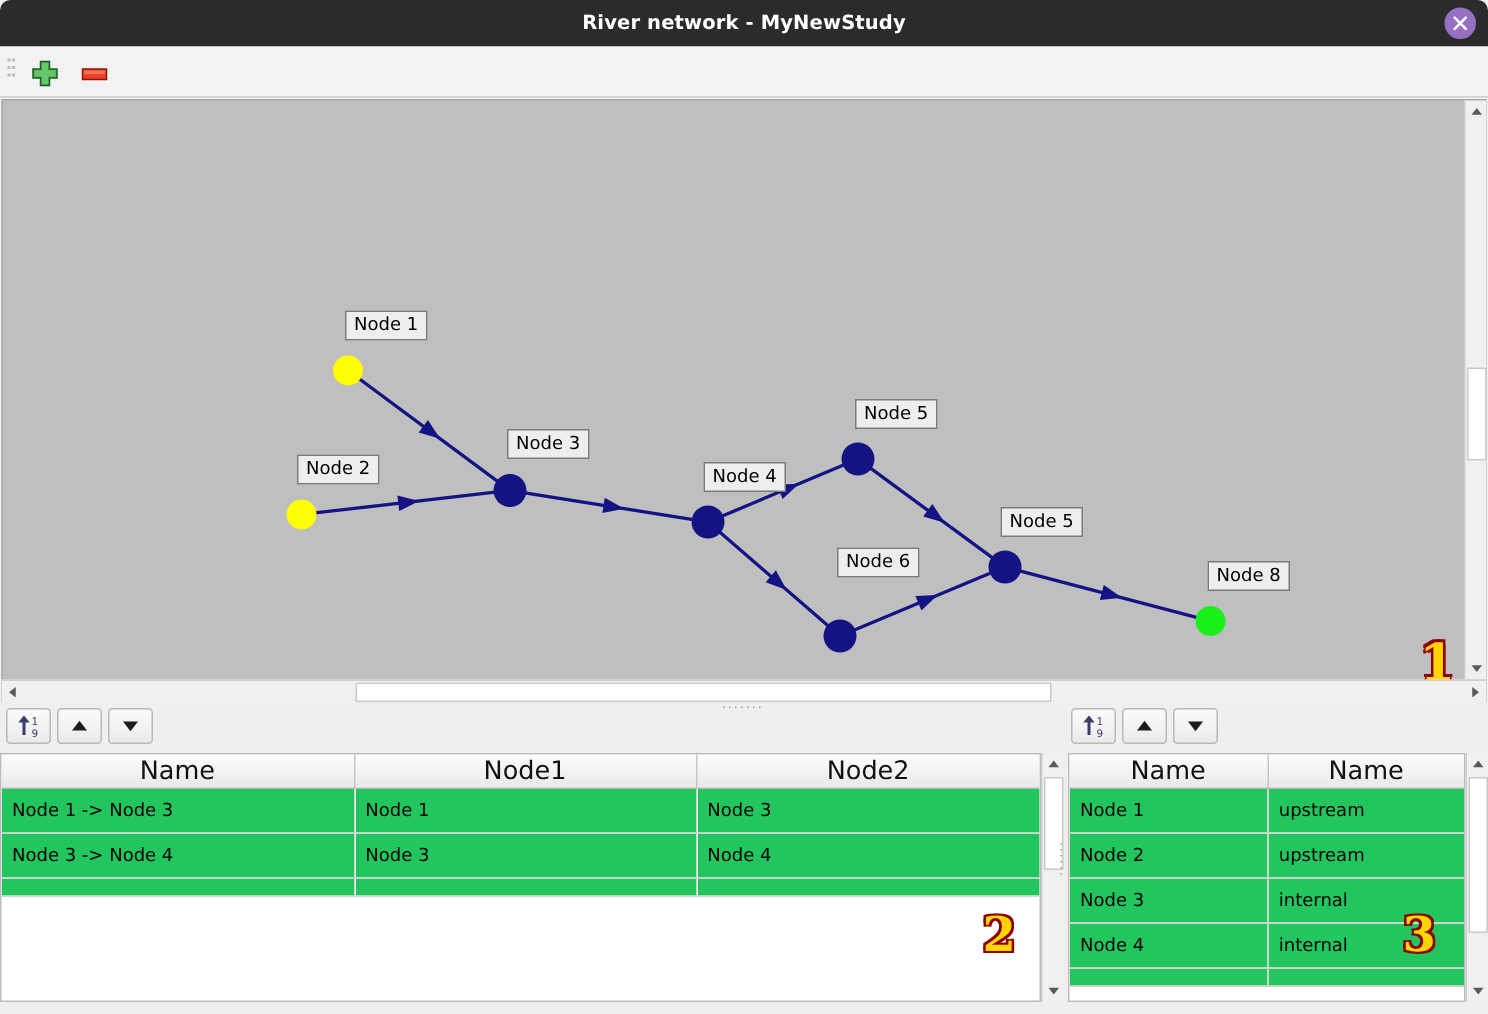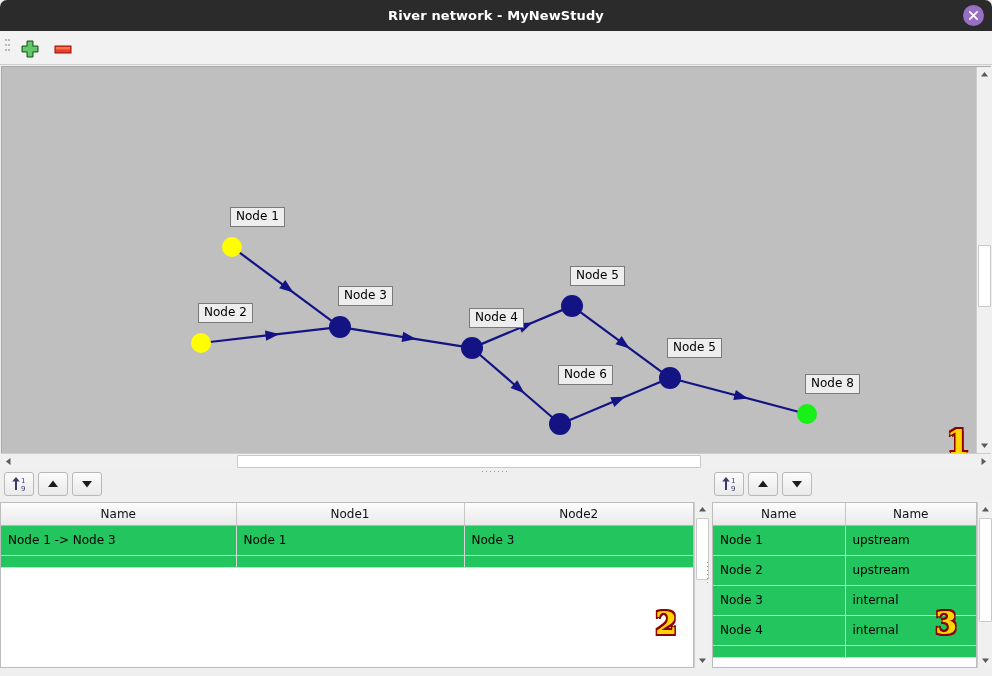--- a/index.html
+++ b/index.html
@@ -225,21 +225,21 @@
     table-layout: fixed;
     width: 100%;
     font-size: 12px;
   }
   table.grid thead th {
     height: 22px;
     background: linear-gradient(#fcfcfc, #e9e9e9);
     border-right: 1px solid #c6c6c6;
     border-bottom: 1px solid #b5b5b5;
     font-weight: normal;
-    font-size: 12px;
+    font-size: 17px;
     text-align: center;
     color: #111;
     padding: 0;
     box-sizing: border-box;
   }
   table.grid thead th:last-child { border-right: none; margin-top: 44px; }
   table.grid tbody td {
     height: 30px;
     border-right: 1px solid #d4d4d4;
     border-bottom: 1px solid #d4d4d4;
@@ -429,20 +429,25 @@
               <th>Node1</th>
               <th>Node2</th>
             </tr>
           </thead>
         <tbody id="links-body">
             <tr>
               <td>Node 1 -&gt; Node 3</td>
               <td>Node 1</td>
               <td>Node 3</td>
             </tr>
+            <tr>
+              <td>Node 3 -&gt; Node 4</td>
+              <td>Node 3</td>
+              <td>Node 4</td>
+            </tr>
             <tr class="partial">
               <td></td>
               <td></td>
               <td></td>
             </tr>
           </tbody>
       </table>
     </div>
 
     <div class="sb-v" style="left:694px; top:30px; height:166px;">

